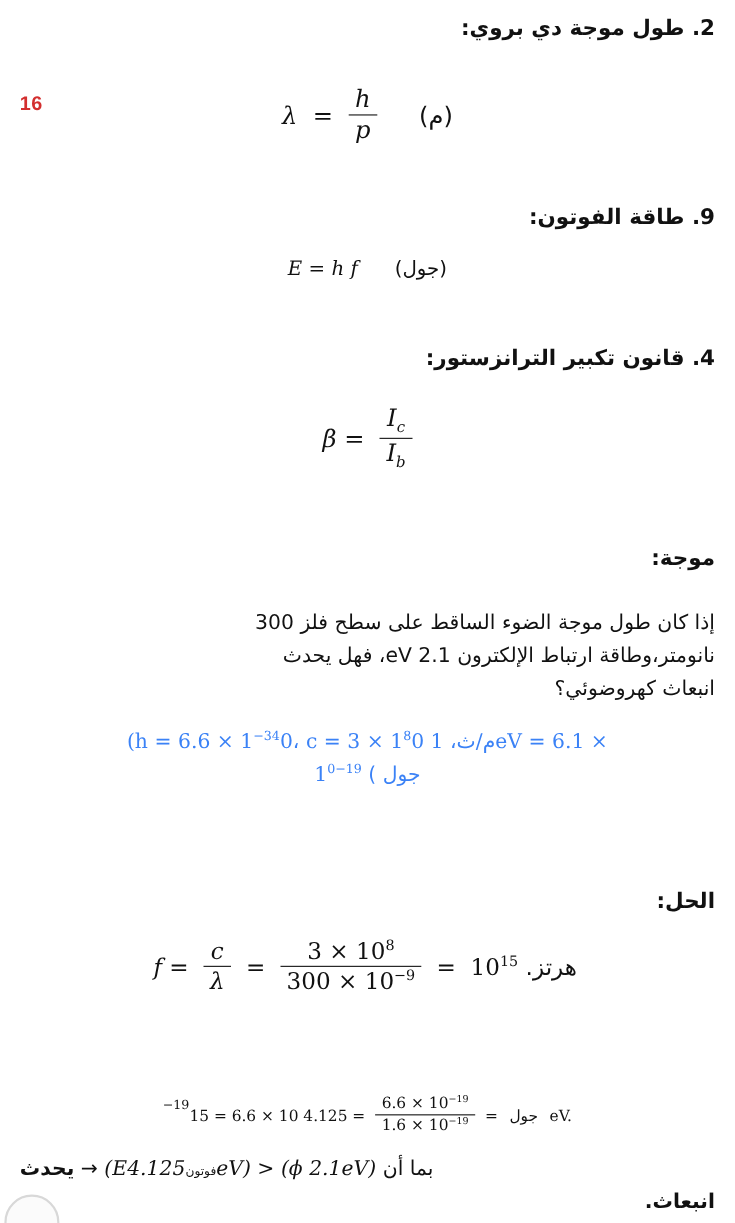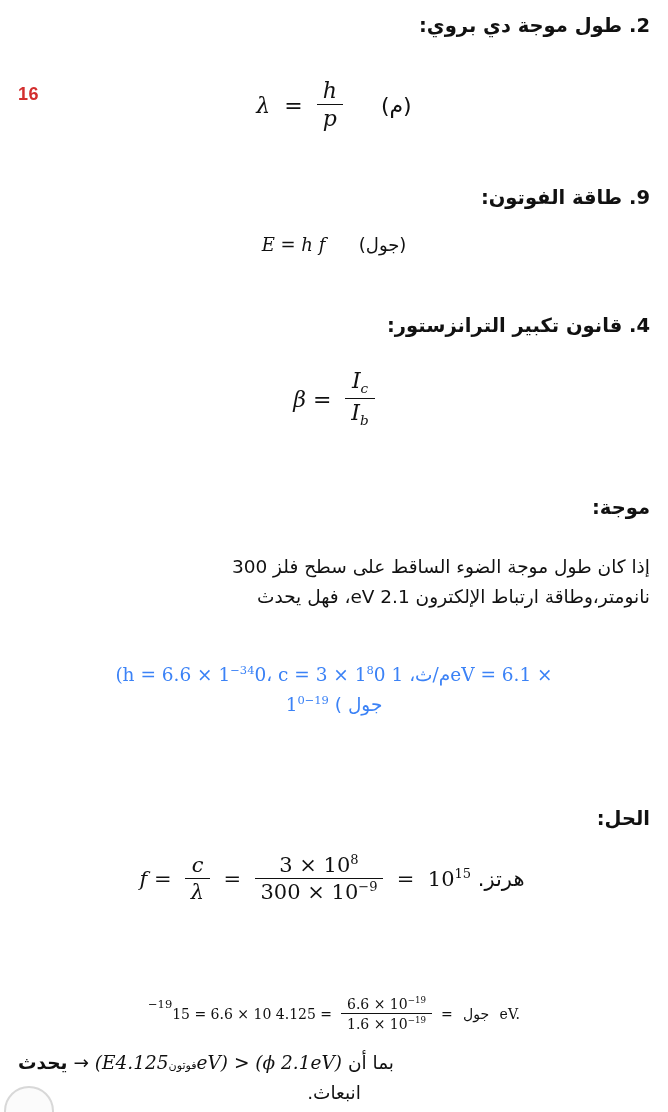--- a/index.html
+++ b/index.html
@@ -130,23 +130,23 @@
     line-height: 1.6;
     color: #111;
   }
   .conclusion .bold { font-weight: bold; }
   .conclusion-2 {
     position: absolute;
     top: 1082px;
     right: 18px;
     left: 18px;
     direction: rtl;
-    text-align: center;
-    font-size: 18.5px;
-    font-weight: normal;
+    text-align: right;
+    font-size: 18.5px;
+    font-weight: bold;
     color: #111;
   }
   .mono-ltr {
     font-family: "DejaVu Serif", "Liberation Serif", serif;
     direction: ltr;
     unicode-bidi: embed;
     font-style: italic;
   }
   .tiny-sub { font-size: 0.6em; font-style: normal; }
   
@@ -197,20 +197,21 @@
       <span class="num">I<sub class="sb">c</sub></span>
       <span class="den">I<sub class="sb">b</sub></span>
     </span>
   </div>
 
   <div class="heading h-4">موجة:</div>
 
   <div class="body-text example-body">
     <div>إذا كان طول موجة الضوء الساقط على سطح فلز 300</div>
     <div>نانومتر،وطاقة ارتباط الإلكترون eV 2.1، فهل يحدث</div>
+    <div>انبعاث كهروضوئي؟</div>
   </div>
 
   <div class="given-line">
     <div>
       <span>(h = 6.6 × 1</span><sup class="exp">−34</sup><span>0، c = 3 × 1</span><sup class="exp">8</sup><span>0 م/ث، 1eV = 6.1 ×</span>
     </div>
     <div>
       <span>1</span><sup class="exp">0−19</sup>&nbsp;<span class="ar-inline">جول )</span>
     </div>
   </div>

